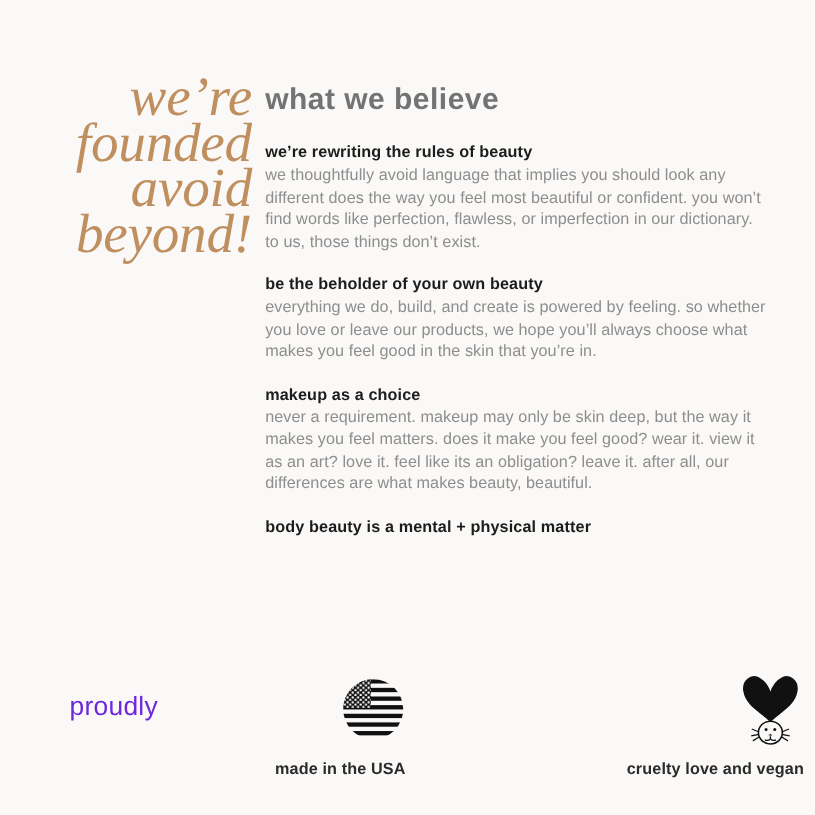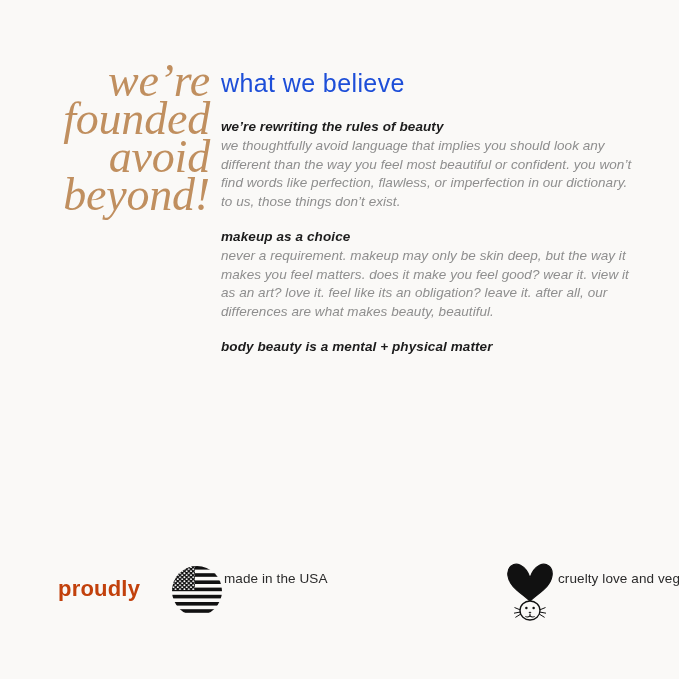--- a/index.html
+++ b/index.html
@@ -52,30 +52,29 @@
 
   .content {
     position: absolute;
     left: 221px;
     top: 68px;
     width: 420px;
   }
 
   .page-title {
     font-size: 25px;
-    font-weight: 400;
-    color: #1d4ed8;
+    font-weight: 700;
+    color: #737373;
     letter-spacing: 0.4px;
     line-height: 30px;
     margin: 0 0 20px 0;
   }
 
   .belief {
     margin-bottom: 17px;
-    font-style: italic;
   }
   .belief:last-child {
     margin-bottom: 15px;
   }
   .belief-title {
     font-size: 13.5px;
     font-weight: 700;
     color: #1c1c1c;
     letter-spacing: 0.1px;
     line-height: 18px;
@@ -97,39 +96,41 @@
     top: 552px;
     width: 679px;
     height: 127px;
   }
 
   .proudly {
     position: absolute;
     left: 58px;
     top: 24px;
     font-size: 22px;
-    font-weight: 700;
-    color: #c2410c;
+    font-weight: 400;
+    color: #6d28d9;
     letter-spacing: 0.2px;
     line-height: 26px;
   }
 
   .badges {
     position: absolute;
     left: 170px;
     top: 8px;
     width: 500px;
     display: flex;
     align-items: flex-start;
     justify-content: space-between;
   }
   .badge {
     width: 168px;
     display: flex;
-    align-items: flex-start;
+    flex-direction: column;
+    align-items: flex-end;
+    font-weight: bold;
   }
   .badge-icon {
     height: 62px;
     display: flex;
     align-items: center;
     justify-content: center;
   }
   .badge-label {
     margin-top: 10px;
     font-size: 13.5px;
@@ -152,23 +153,27 @@
       <span class="sline">founded</span>
       <span class="sline">avoid</span>
       <span class="sline">beyond!</span>
     </div>
 
     <div class="content">
       <h1 class="page-title">what we believe</h1>
 
       <div class="belief">
         <p class="belief-title">we’re rewriting the rules of beauty</p>
-        <p class="belief-body">we thoughtfully avoid language that implies you should look any different than the way you feel most beautiful or confident. you won’t find words like perfection, flawless, or imperfection in our dictionary. to us, those things don’t exist.</p>
-      </div>
-
+        <p class="belief-body">we thoughtfully avoid language that implies you should look any different does the way you feel most beautiful or confident. you won’t find words like perfection, flawless, or imperfection in our dictionary. to us, those things don’t exist.</p>
+      </div>
+
+      <div class="belief">
+        <p class="belief-title">be the beholder of your own beauty</p>
+        <p class="belief-body">everything we do, build, and create is powered by feeling. so whether you love or leave our products, we hope you’ll always choose what makes you feel good in the skin that you’re in.</p>
+      </div>
 
       <div class="belief">
         <p class="belief-title">makeup as a choice</p>
         <p class="belief-body">never a requirement. makeup may only be skin deep, but the way it makes you feel matters. does it make you feel good? wear it. view it as an art? love it. feel like its an obligation? leave it. after all, our differences are what makes beauty, beautiful.</p>
       </div>
 
       <div class="belief">
         <p class="belief-title">body beauty is a mental + physical matter</p>
       </div>
     </div>

